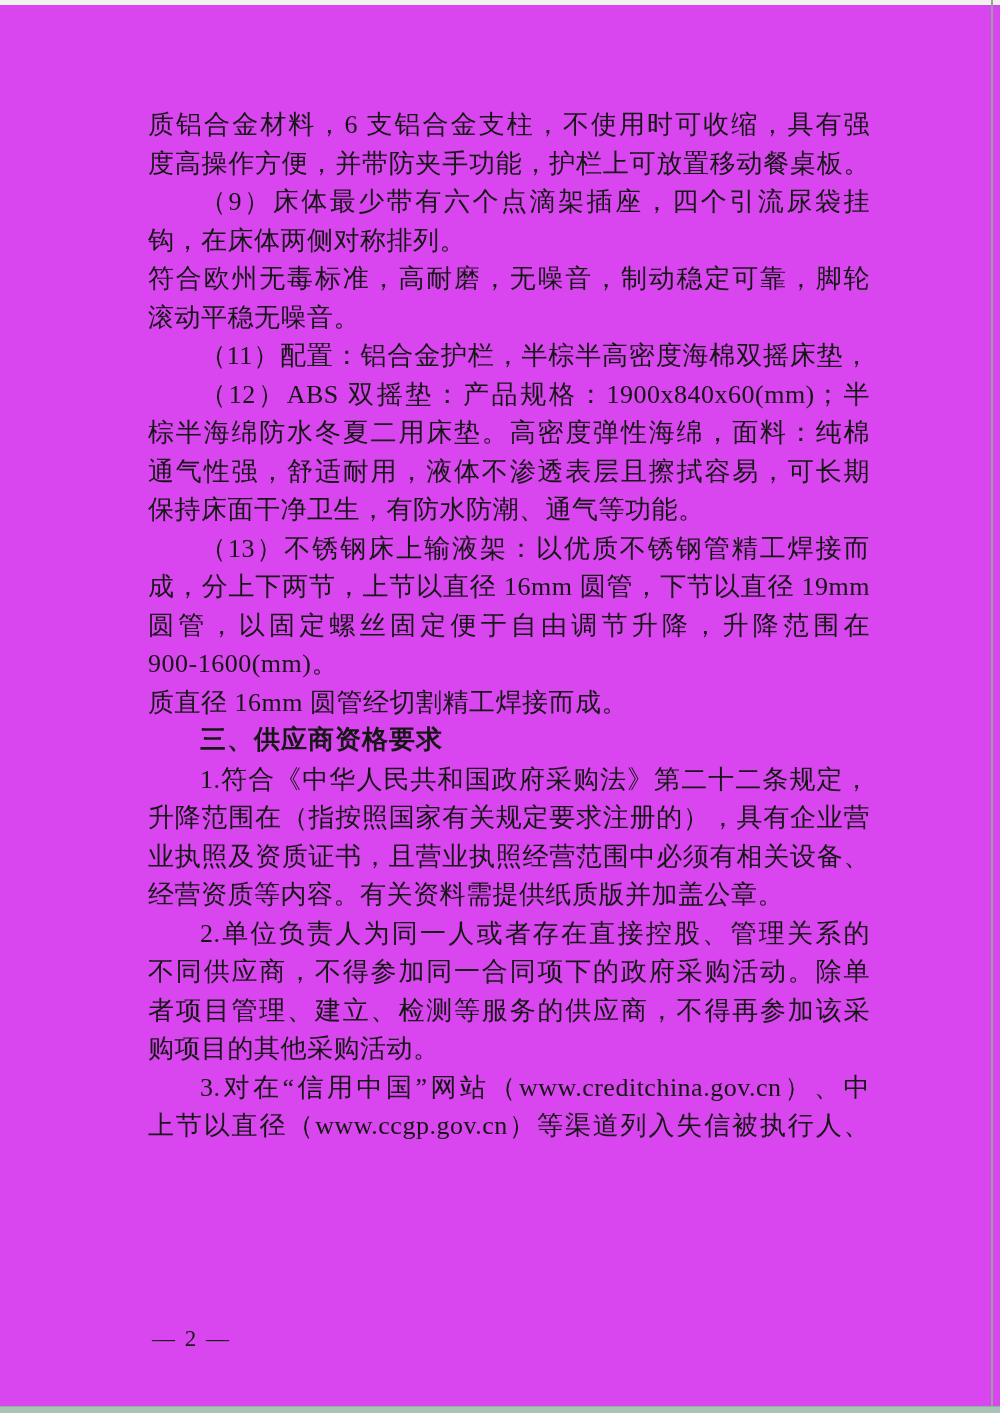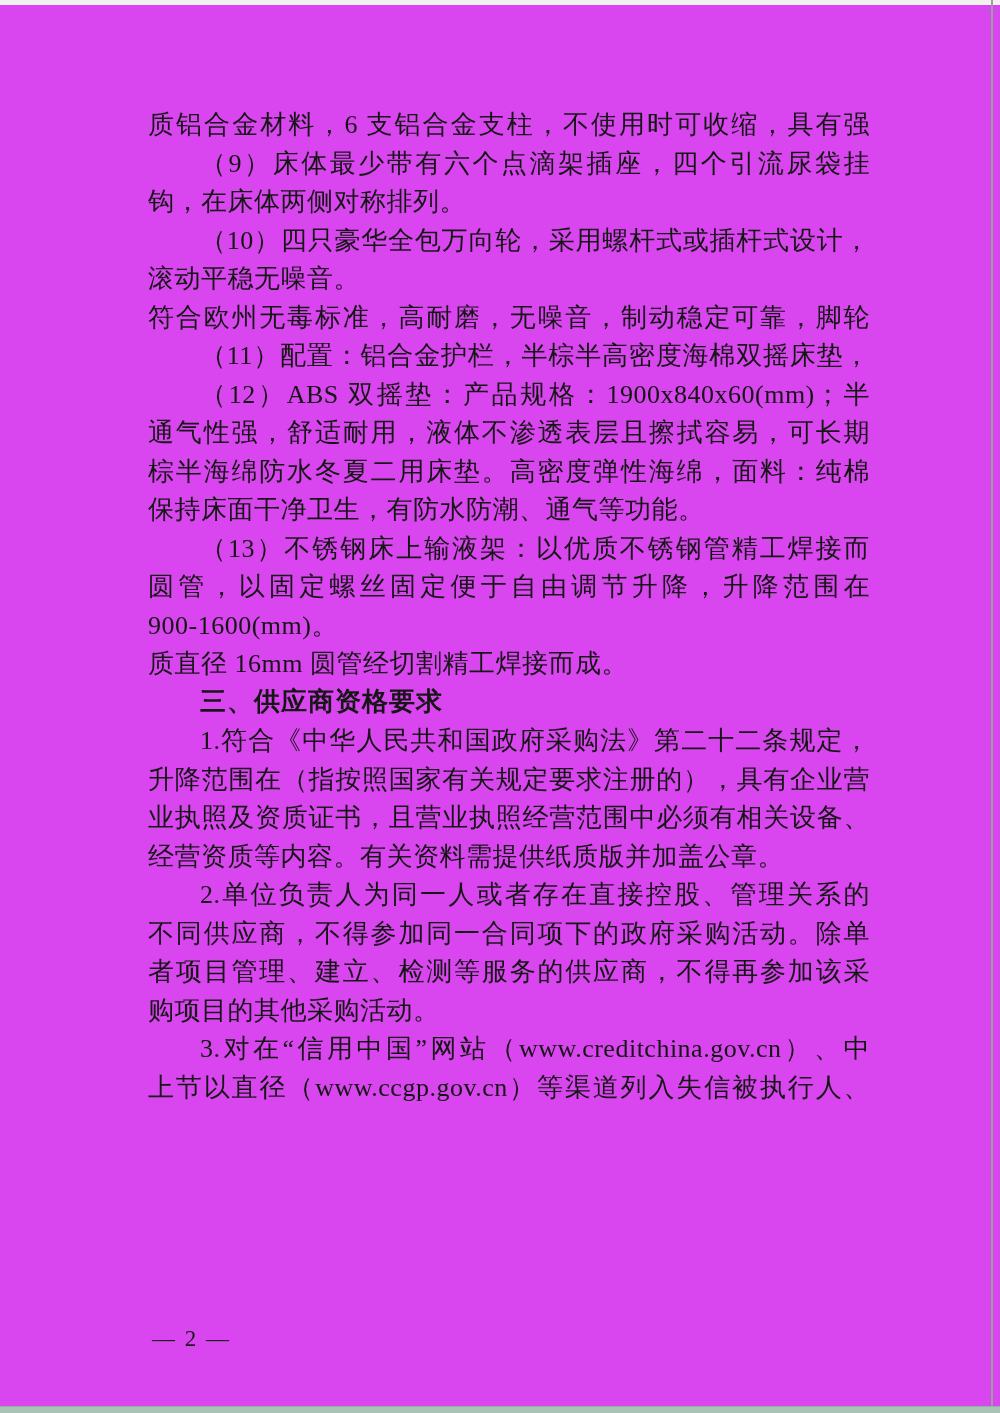--- a/index.html
+++ b/index.html
@@ -71,31 +71,32 @@
 </head>
 <body>
 
 <div class="page">
   <div class="edge-top"></div>
   <div class="edge-right"></div>
   <div class="edge-bottom"></div>
 
   <div class="content">
     <div class="ln j">质铝合金材料，6 支铝合金支柱，不使用时可收缩，具有强</div>
+    <div class="ln j">度高操作方便，并带防夹手功能，护栏上可放置移动餐桌板。</div>
     <div class="ln j indent">（9）床体最少带有六个点滴架插座，四个引流尿袋挂</div>
     <div class="ln">钩，在床体两侧对称排列。</div>
-    <div class="ln j indent">（10）四只豪华全包万向轮，采用螺杆式或插杆式设计，</div>
+    <div class="ln j">符合欧州无毒标准，高耐磨，无噪音，制动稳定可靠，脚轮</div>
     <div class="ln">滚动平稳无噪音。</div>
-    <div class="ln j">符合欧州无毒标准，高耐磨，无噪音，制动稳定可靠，脚轮</div>
     <div class="ln j indent">（11）配置：铝合金护栏，半棕半高密度海棉双摇床垫，</div>
     <div class="ln j indent">（12）ABS 双摇垫：产品规格：1900x840x60(mm)；半</div>
+    <div class="ln j">棕半海绵防水冬夏二用床垫。高密度弹性海绵，面料：纯棉</div>
     <div class="ln j">通气性强，舒适耐用，液体不渗透表层且擦拭容易，可长期</div>
-    <div class="ln j">棕半海绵防水冬夏二用床垫。高密度弹性海绵，面料：纯棉</div>
     <div class="ln">保持床面干净卫生，有防水防潮、通气等功能。</div>
     <div class="ln j indent">（13）不锈钢床上输液架：以优质不锈钢管精工焊接而</div>
+    <div class="ln j">成，分上下两节，上节以直径 16mm 圆管，下节以直径 19mm</div>
     <div class="ln j">圆管，以固定螺丝固定便于自由调节升降，升降范围在</div>
     <div class="ln">900-1600(mm)。</div>
     <div class="ln">质直径 16mm 圆管经切割精工焊接而成。</div>
     <div class="ln indent heading">三、供应商资格要求</div>
     <div class="ln j indent">1.符合《中华人民共和国政府采购法》第二十二条规定，</div>
     <div class="ln j">升降范围在（指按照国家有关规定要求注册的），具有企业营</div>
     <div class="ln j">业执照及资质证书，且营业执照经营范围中必须有相关设备、</div>
     <div class="ln">经营资质等内容。有关资料需提供纸质版并加盖公章。</div>
     <div class="ln j indent">2.单位负责人为同一人或者存在直接控股、管理关系的</div>
     <div class="ln j">不同供应商，不得参加同一合同项下的政府采购活动。除单</div>

